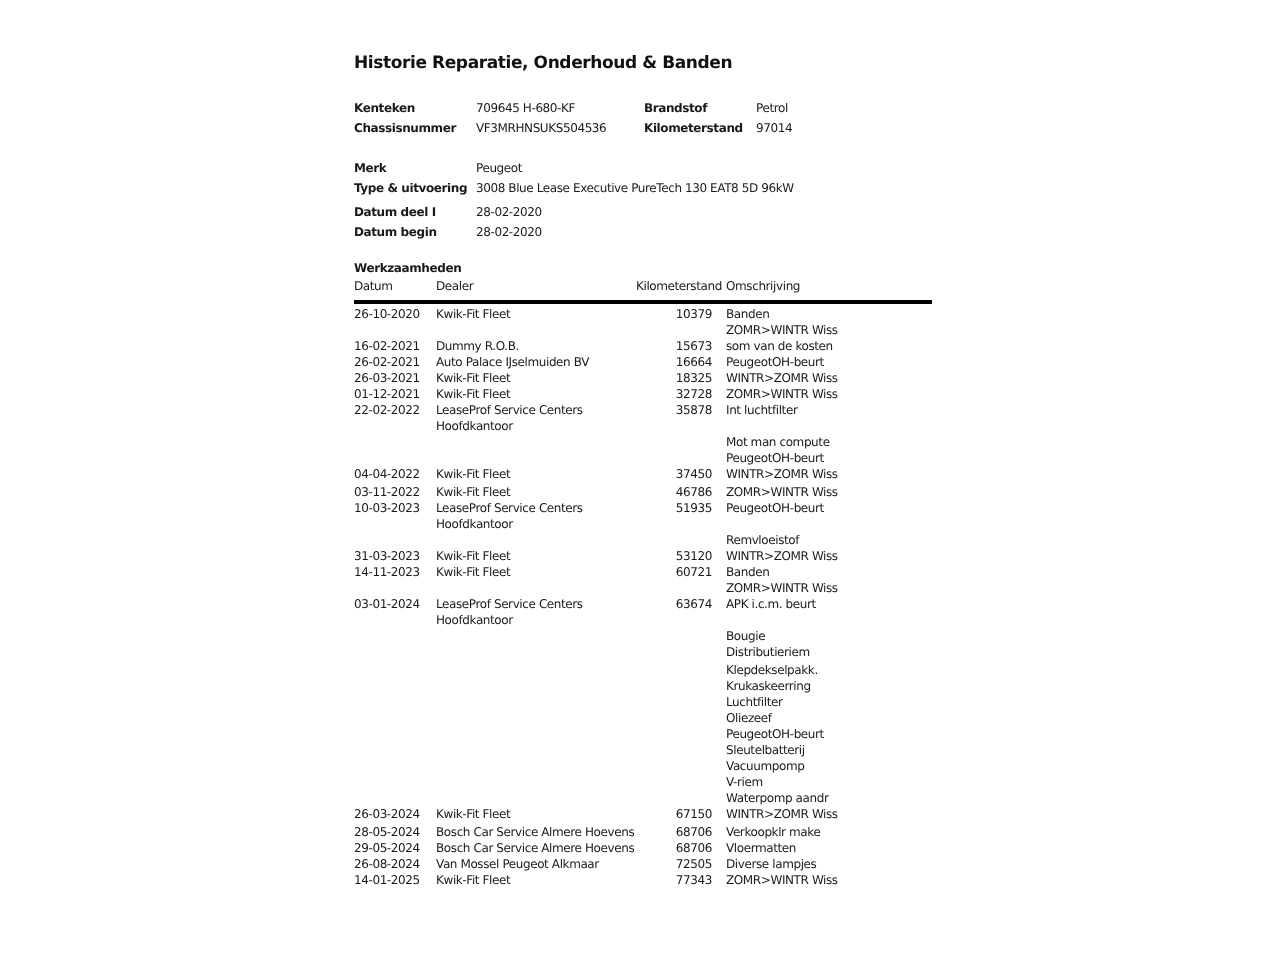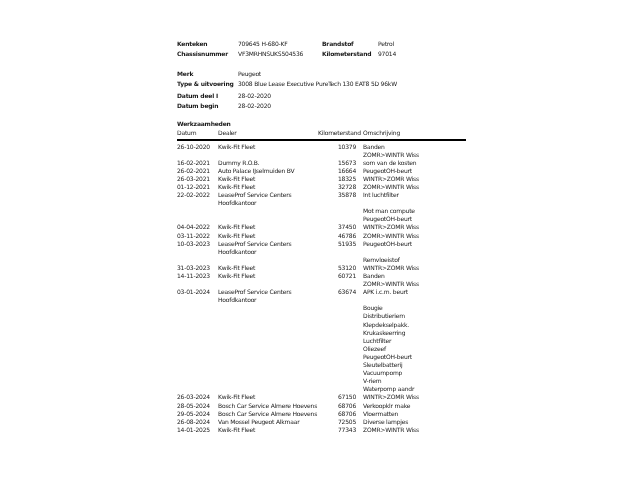--- a/index.html
+++ b/index.html
@@ -24,20 +24,21 @@
   .c-datum,.c-km{white-space:nowrap}
   .c-km{text-align:right}
   .c-oms{padding-left:7px}
   .ln{height:8.1px;line-height:8.1px;white-space:nowrap}
 </style>
 </head>
 <body>
 
 <div class="sheet">
 
+  <div class="doc-title">Historie Reparatie, Onderhoud &amp; Banden</div>
 
   <div class="info">
     <div class="irow">
       <div class="lbl">Kenteken</div>
       <div>709645 H-680-KF</div>
       <div class="lbl">Brandstof</div>
       <div>Petrol</div>
     </div>
     <div class="irow">
       <div class="lbl">Chassisnummer</div>

